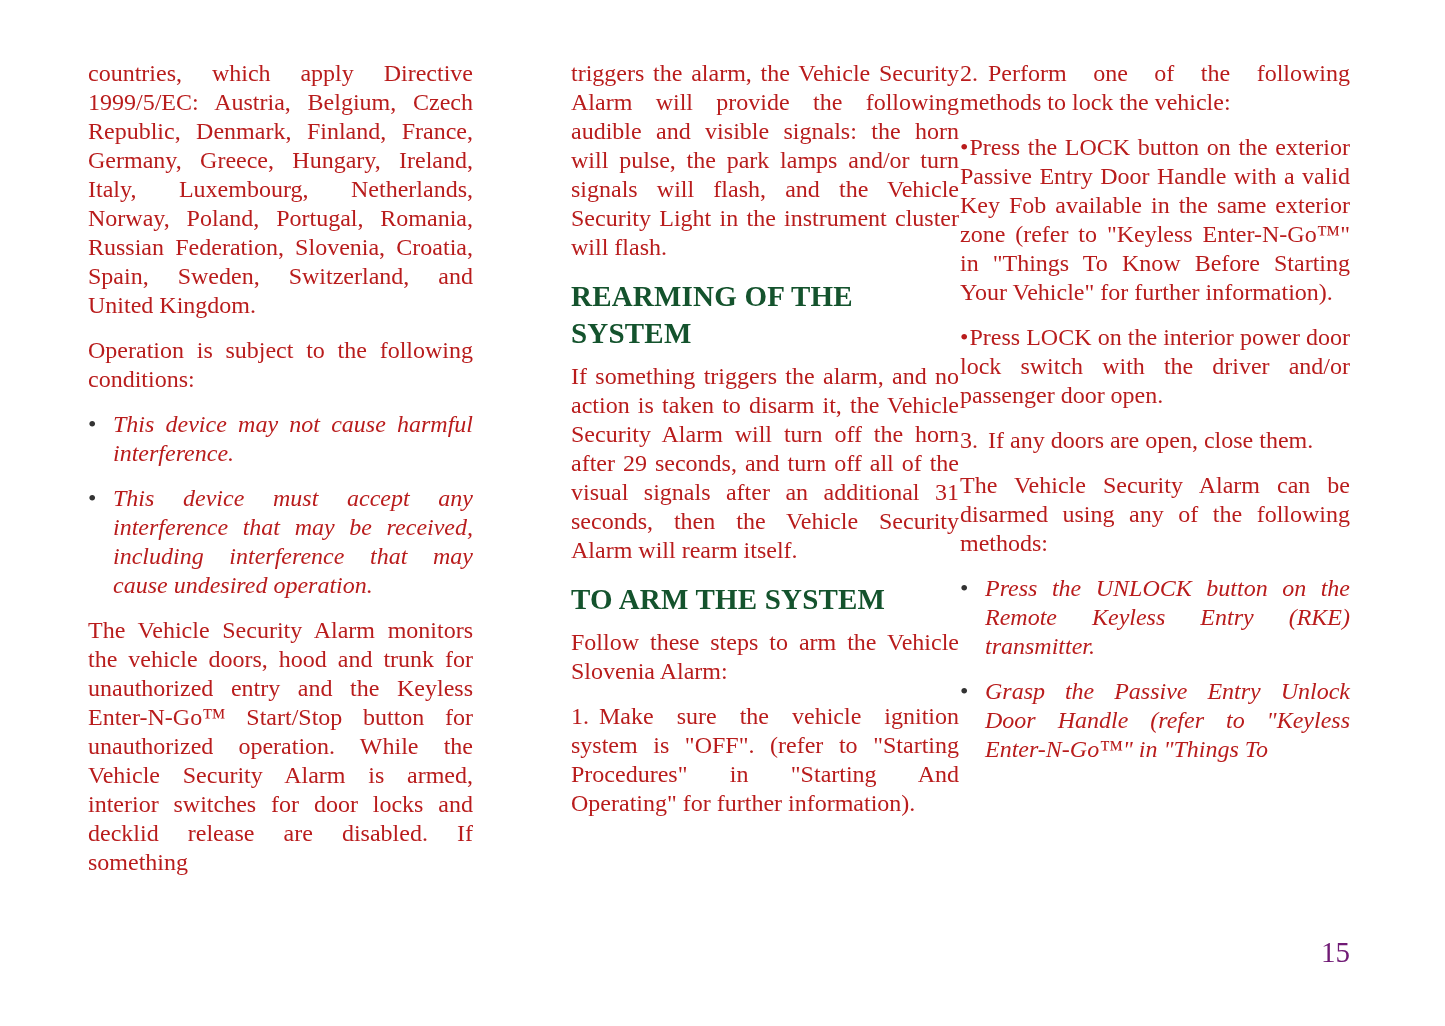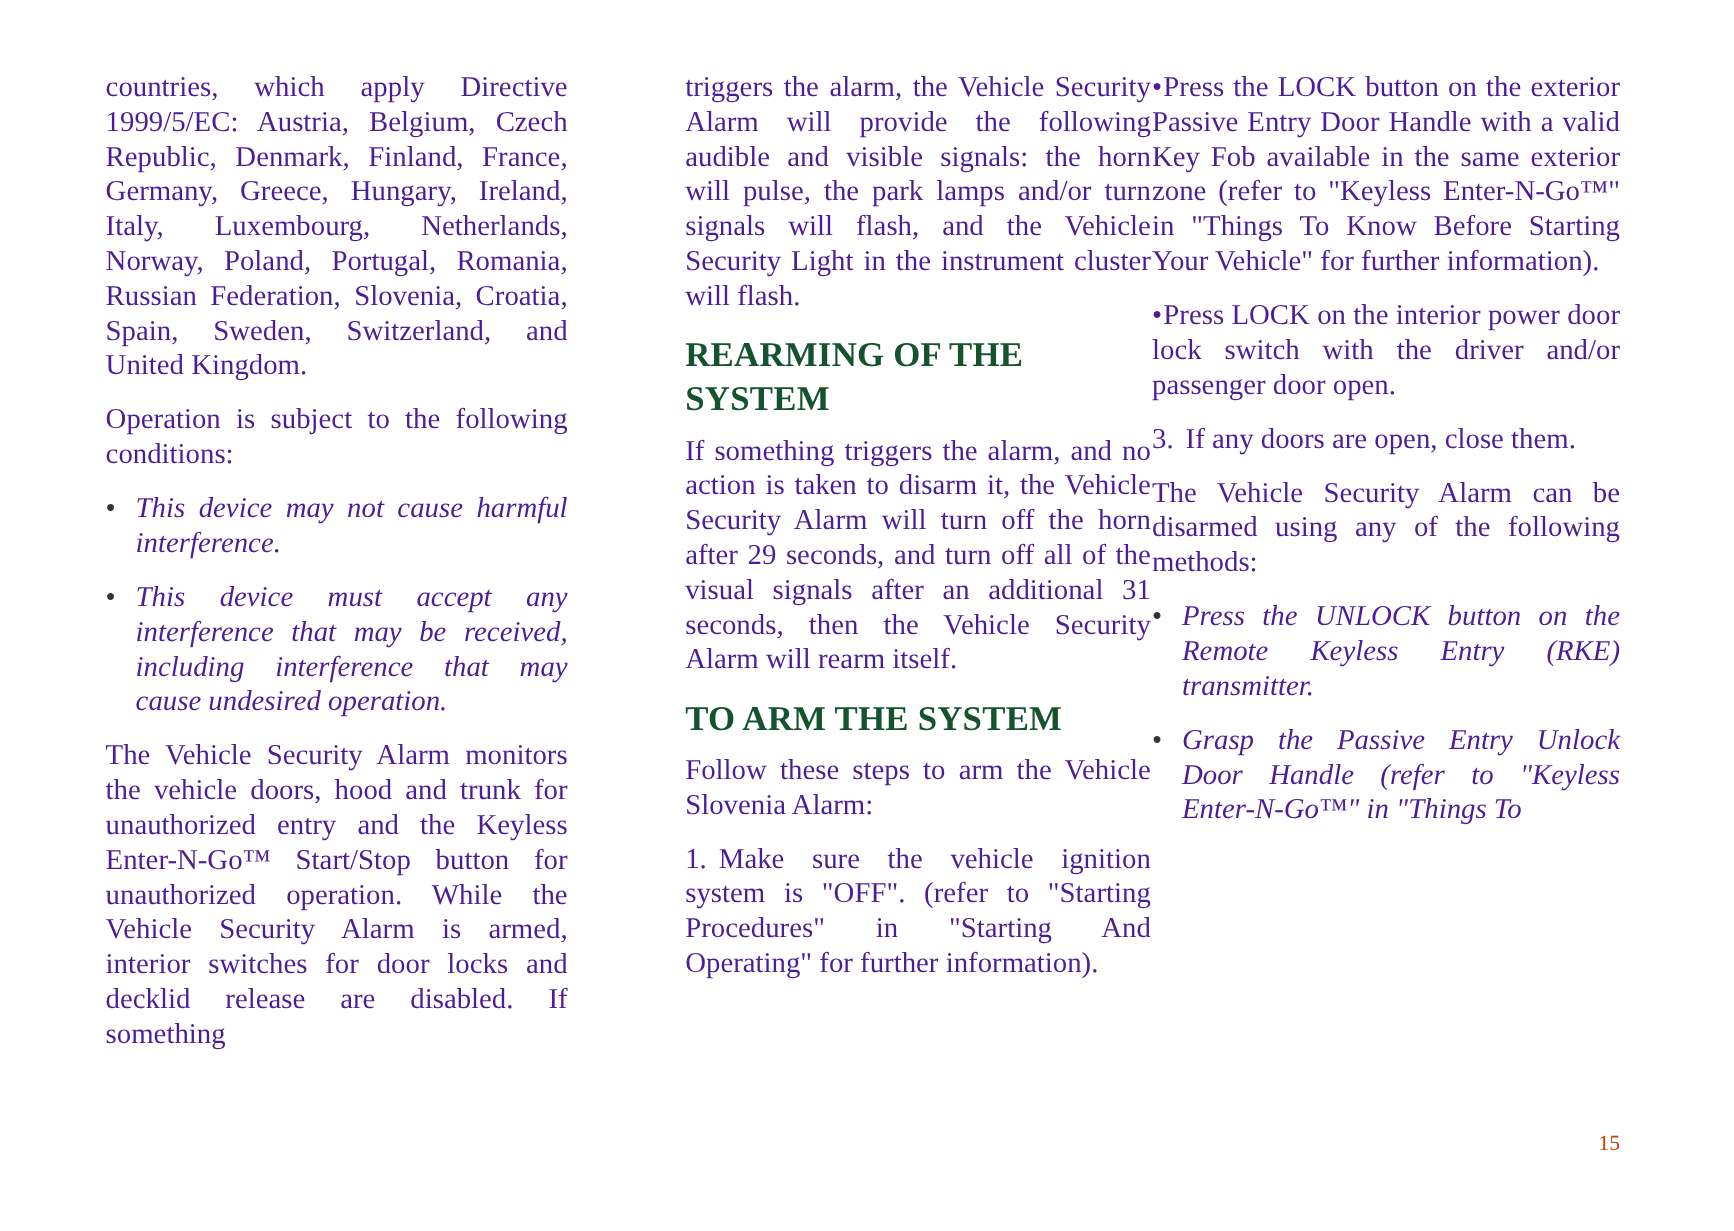--- a/index.html
+++ b/index.html
@@ -15,21 +15,21 @@
   }
 
   .col { position: absolute; top: 59px; }
   .c1 { left: 88px;  width: 385px; }
   .c2 { left: 527px; width: 388px; margin-left: 44px; }
   .c3 { left: 960px; width: 390px; }
 
   .body {
     font-size: 24px;
     line-height: 29px;
-    color: #4c1d95;
+    color: #b91c1c;
     text-align: justify;
   }
 
   .blk { margin-bottom: 16px; }
 
   .heading {
     font-weight: 700;
     font-size: 29px;
     line-height: 37px;
     color: #14532d;
@@ -46,23 +46,23 @@
   
   .mk-flush { padding-right: 1px; }
   .mk-space { padding-right: 7px; }
 
   .stepnum { padding-right: 10px; }
 
   .page-number {
     position: absolute;
     top: 938px;
     right: 95px;
-    font-size: 18px;
+    font-size: 29px;
     line-height: 29px;
-    color: #c2410c;
+    color: #701a75;
   }
 </style>
 </head>
 <body>
 
 <div class="page">
 
   <div class="col c1">
     <p class="body blk">countries, which apply Directive 1999/5/EC: Austria, Belgium, Czech Republic, Denmark, Finland, France, Germany, Greece, Hungary, Ireland, Italy, Luxembourg, Netherlands, Norway, Poland, Portugal, Romania, Russian Federation, Slovenia, Croatia, Spain, Sweden, Switzerland, and United Kingdom.</p>
 
@@ -92,20 +92,23 @@
     <h2 class="heading">TO ARM THE SYSTEM</h2>
 
     <p class="body blk">Follow these steps to arm the Vehicle Slovenia Alarm:</p>
 
     <p class="body blk">
       <span class="stepnum">1.</span><span>Make sure the vehicle ignition system is "OFF". (refer to "Starting Procedures" in "Starting And Operating" for further information).</span>
     </p>
   </div>
 
   <div class="col c3">
+    <p class="body blk">
+      <span class="stepnum">2.</span><span>Perform one of the following methods to lock the vehicle:</span>
+    </p>
 
     <p class="body blk">
       <span class="mk-flush">•</span><span>Press the LOCK button on the exterior Passive Entry Door Handle with a valid Key Fob available in the same exterior zone (refer to "Keyless Enter-N-Go™" in "Things To Know Before Starting Your Vehicle" for further information).</span>
     </p>
 
     <p class="body blk">
       <span class="mk-flush">•</span><span>Press LOCK on the interior power door lock switch with the driver and/or passenger door open.</span>
     </p>
 
 

